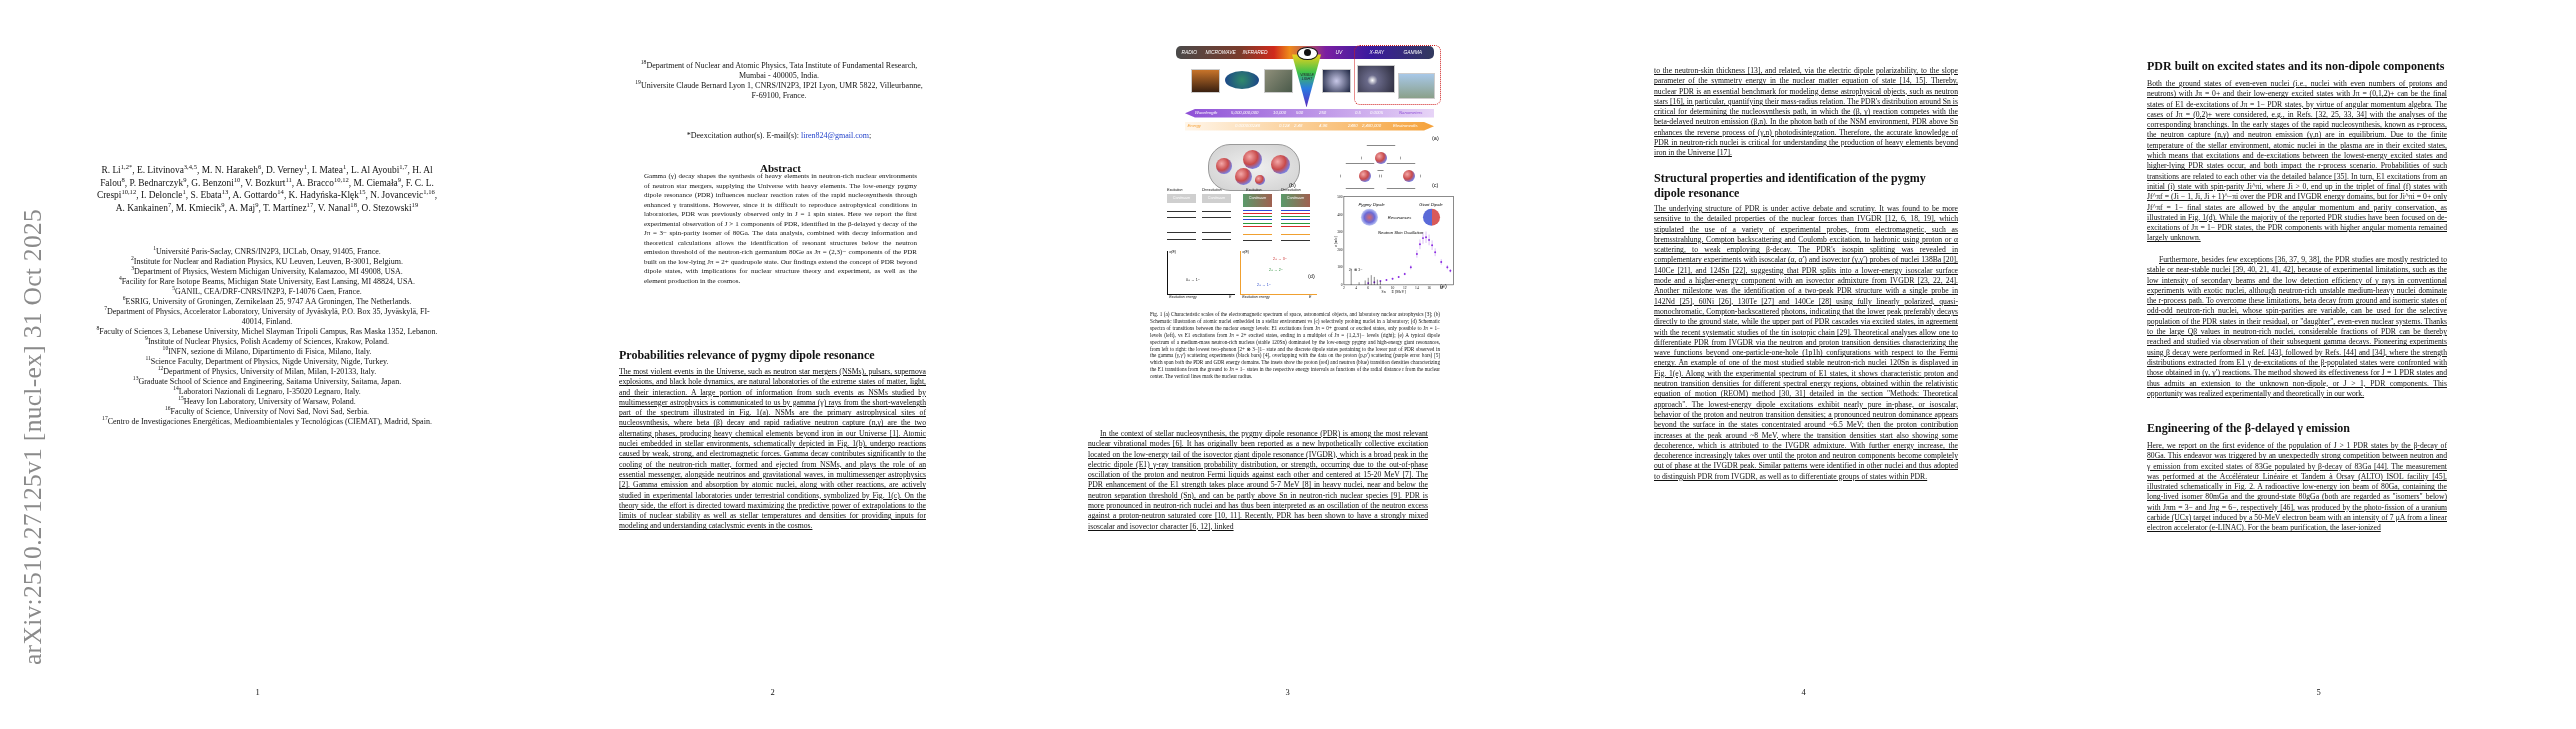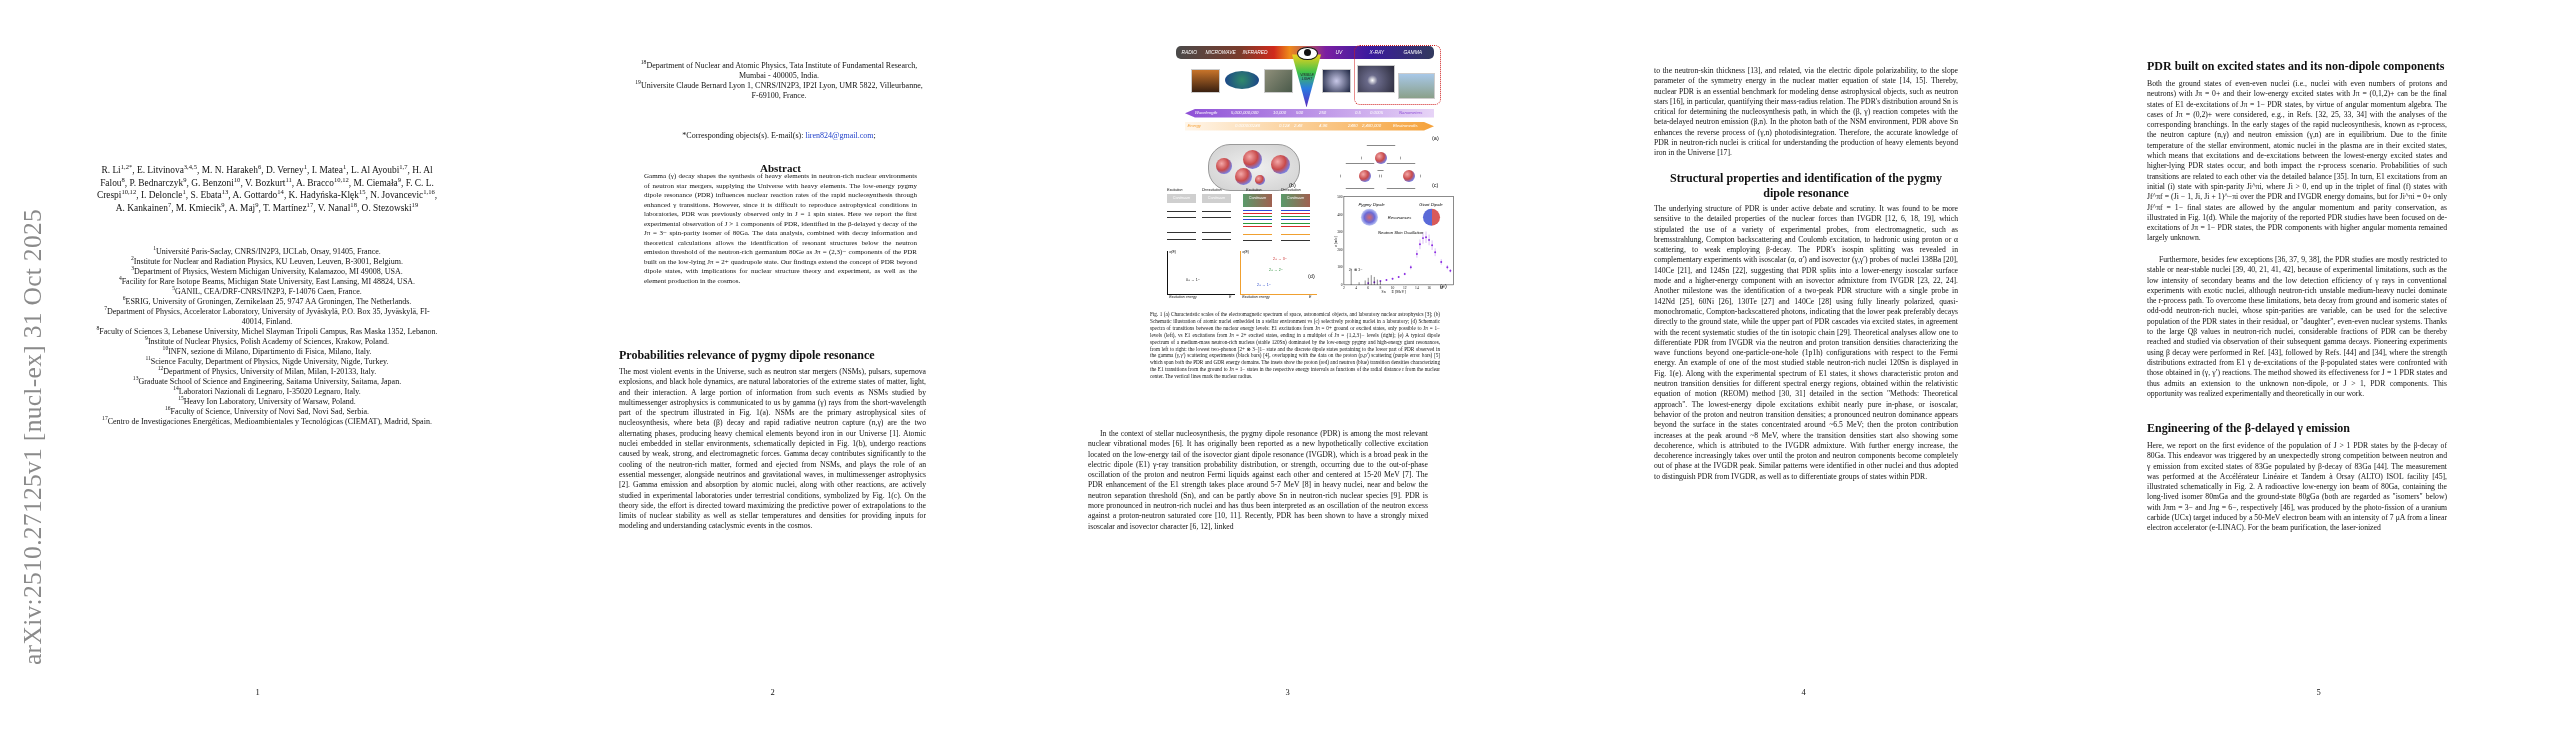--- a/index.html
+++ b/index.html
@@ -21,22 +21,22 @@
   .pnum { position:absolute; top:687px; width:515px; text-align:center; font-size:8.5px; }
 
   .p2 .affils2 { position:absolute; left:118px; top:61px; width:292px; text-align:center;
      font-size:8px; line-height:10px; }
   .corr { position:absolute; left:118px; top:131px; width:292px; text-align:center; font-size:8px; }
   .link { color:#1f3fc9;text-align:right; }
   .abs-head { position:absolute; left:129px; top:162px; width:273px; text-align:center;
      font-weight:bold; font-size:11px; }
   .abs-body { position:absolute; left:129px; top:172px; width:273px; text-align:justify;
      font-size:7px; line-height:9.5px; }
-  .sec-head { position:absolute; font-weight:bold; font-size:12px; line-height:14.6px;text-align:center; }
-  .body-text { position:absolute; text-align:justify; font-size:7.7px; line-height:10.3px; }
+  .sec-head { position:absolute; font-weight:bold; font-size:12px; line-height:14.6px; }
+  .body-text { position:absolute; text-align:justify; font-size:7.7px; line-height:10.3px;text-decoration:underline; }
   .indent { text-indent:12px; }
 
   .figure { position:absolute; left:137px; top:41px; width:289px; height:266px; }
   .em-band { position:absolute; left:8.5px; top:4.9px; width:258px; height:13.4px; border-radius:4.9px;
      background:linear-gradient(90deg,#4a4a4a 0%,#7a3b2b 25%,#d02a1c 38%,#ee8a1a 44%,#7b1fa2 58%,#3a1a9e 75%,#323a5e 100%);
      display:flex; align-items:center; font-family:"Liberation Sans",sans-serif; font-style:italic;
      font-size:4.9px; color:#fff; }
   .em-band span { position:absolute; }
   .dotted-box { position:absolute; left:187px; top:3.6px; width:85px; height:58px;
      border:1.2px dotted #d01c1c; border-radius:6px; }
@@ -100,21 +100,21 @@
     </div>
   <div class="pnum">1</div>
 </div>
 
 <div class="page p2">
   <div class="affils2" id="affils2">
       <div><sup>18</sup>Department of Nuclear and Atomic Physics, Tata Institute of Fundamental Research, Mumbai - 400005, India.</div>
       <div><sup>19</sup>Universite Claude Bernard Lyon 1, CNRS/IN2P3, IP2I Lyon, UMR 5822, Villeurbanne, F-69100, France.</div>
     </div>
   <div class="corr">
-    <span>*Corresponding objects(s). E-mail(s): </span><span class="link">liren824@gmail.com</span><span>;</span>
+    <span>*Deexcitation author(s). E-mail(s): </span><span class="link">liren824@gmail.com</span><span>;</span>
   </div>
   <div class="abs-head">Abstract</div>
   <div class="abs-body">Gamma (γ) decay shapes the synthesis of heavy elements in neutron-rich nuclear environments of neutron star mergers, supplying the Universe with heavy elements. The low-energy pygmy dipole resonance (PDR) influences nuclear reaction rates of the rapid nucleosynthesis through enhanced γ transitions. However, since it is difficult to reproduce astrophysical conditions in laboratories, PDR was previously observed only in J = 1 spin states. Here we report the first experimental observation of J &gt; 1 components of PDR, identified in the β-delayed γ decay of the Jπ = 3− spin-parity isomer of 80Ga. The data analysis, combined with decay information and theoretical calculations allows the identification of resonant structures below the neutron emission threshold of the neutron-rich germanium 80Ge as Jπ = (2,3)− components of the PDR built on the low-lying Jπ = 2+ quadrupole state. Our findings extend the concept of PDR beyond dipole states, with implications for nuclear structure theory and experiment, as well as the element production in the cosmos.</div>
   <div class="sec-head" style="left:104px; top:348px;">Probabilities relevance of pygmy dipole resonance</div>
   <div class="body-text" style="left:104px; top:367px; width:307px;">The most violent events in the Universe, such as neutron star mergers (NSMs), pulsars, supernova explosions, and black hole dynamics, are natural laboratories of the extreme states of matter, light, and their interaction. A large portion of information from such events as NSMs studied by multimessenger astrophysics is communicated to us by gamma (γ) rays from the short-wavelength part of the spectrum illustrated in Fig. 1(a). NSMs are the primary astrophysical sites of nucleosynthesis, where beta (β) decay and rapid radiative neutron capture (n,γ) are the two alternating phases, producing heavy chemical elements beyond iron in our Universe [1]. Atomic nuclei embedded in stellar environments, schematically depicted in Fig. 1(b), undergo reactions caused by weak, strong, and electromagnetic forces. Gamma decay contributes significantly to the cooling of the neutron-rich matter, formed and ejected from NSMs, and plays the role of an essential messenger, alongside neutrinos and gravitational waves, in multimessenger astrophysics [2]. Gamma emission and absorption by atomic nuclei, along with other reactions, are actively studied in experimental laboratories under terrestrial conditions, symbolized by Fig. 1(c). On the theory side, the effort is directed toward maximizing the predictive power of extrapolations to the limits of nuclear stability as well as stellar temperatures and densities for providing inputs for modeling and understanding cataclysmic events in the cosmos.</div>
   <div class="pnum">2</div>
 </div>
 
 <div class="page p3">
   <div class="figure">

